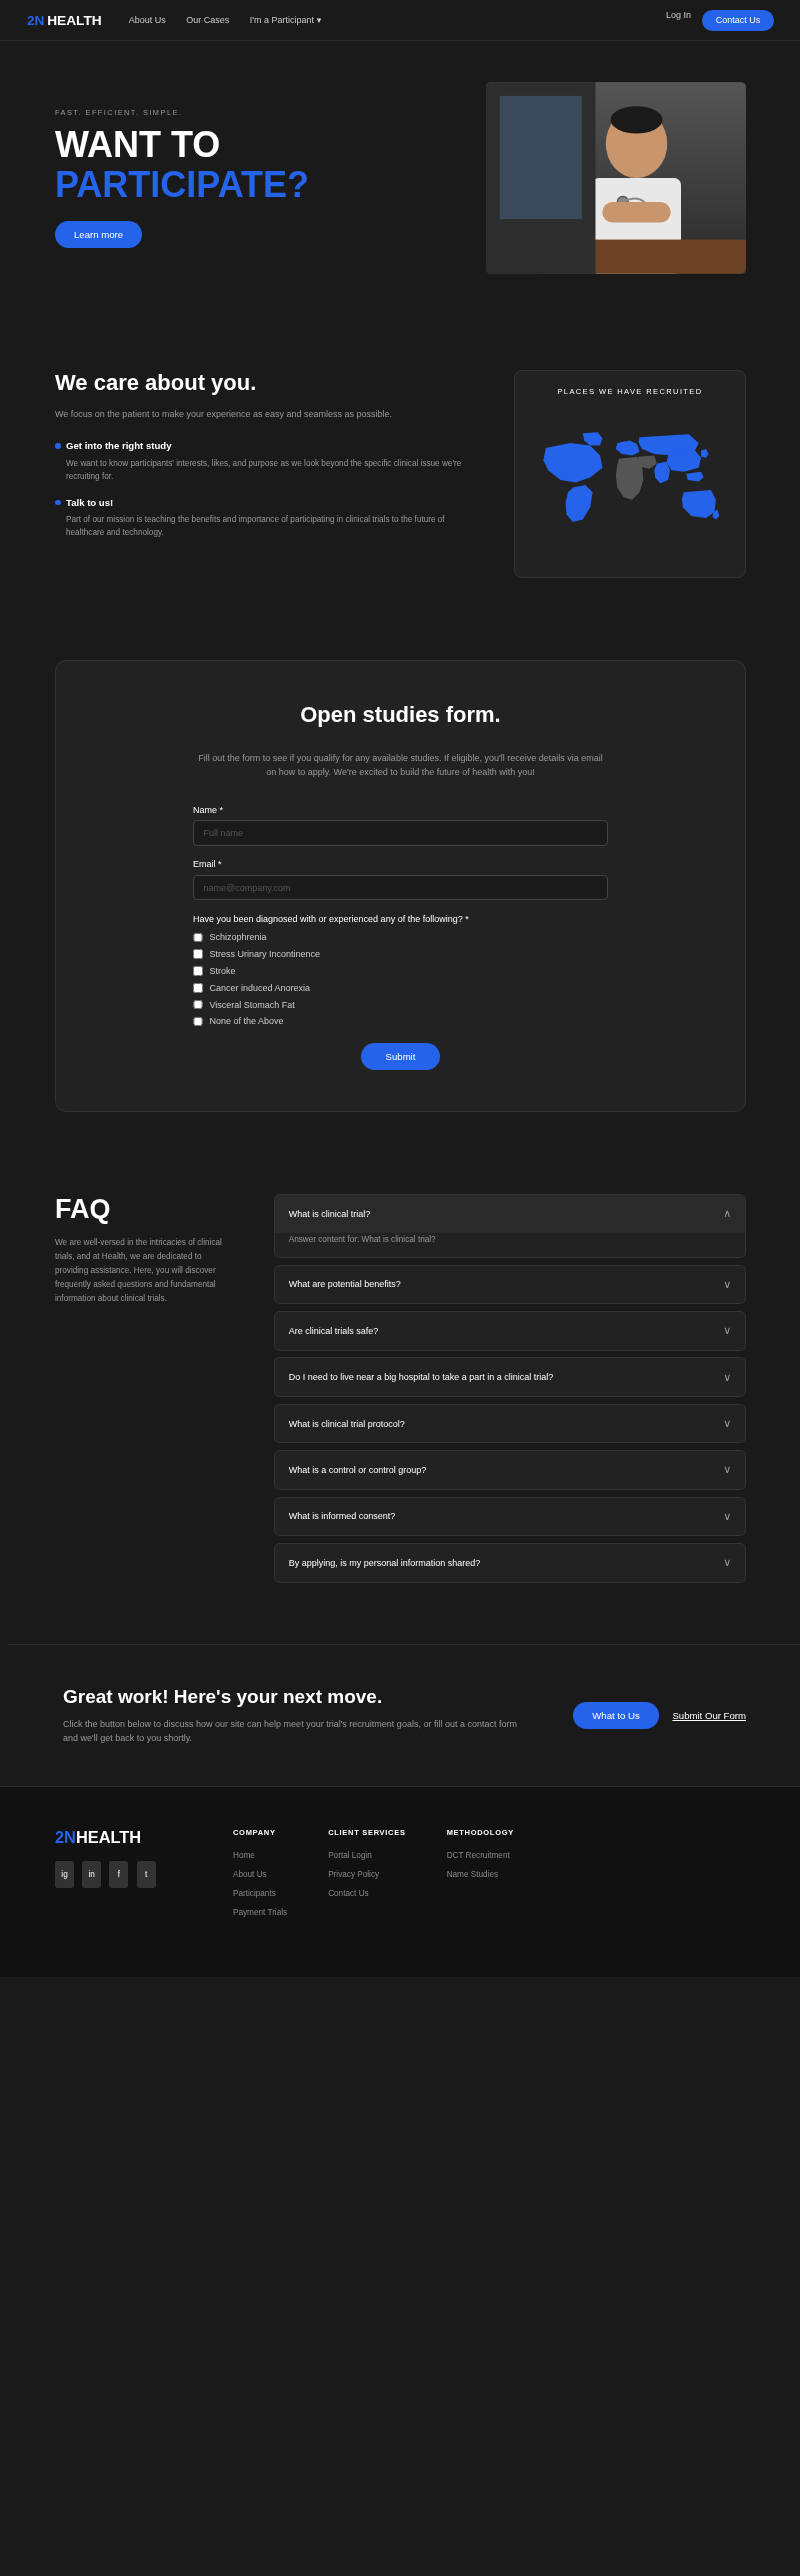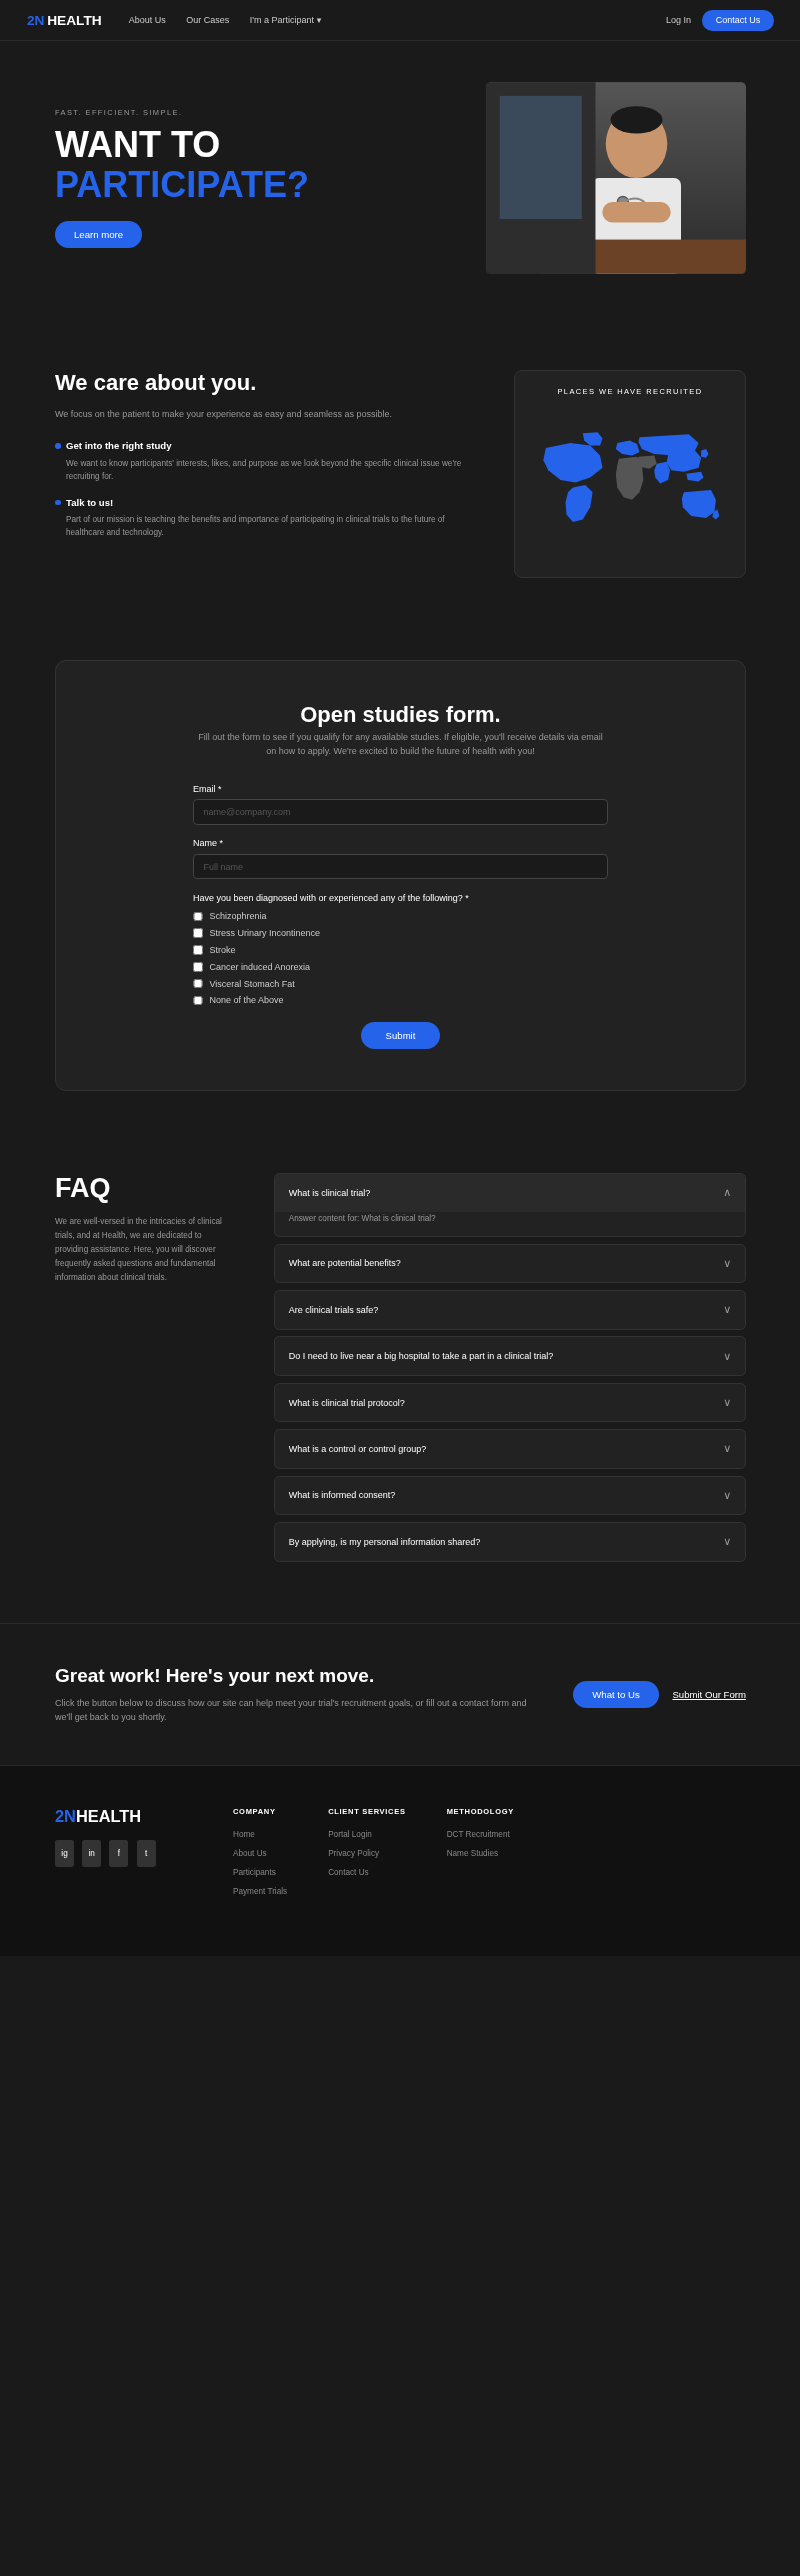--- a/index.html
+++ b/index.html
@@ -39,21 +39,21 @@
       flex: 1;
     }
     .nav-links a {
       color: #ccc;
       text-decoration: none;
       font-size: 9px;
       cursor: pointer;
     }
     .nav-right {
       display: flex;
-      align-items: center;
+      align-items: flex-start;
       gap: 11px;
     }
     .btn-login {
       background: transparent;
       border: none;
       color: #ccc;
       font-size: 9px;
       cursor: pointer;
     }
     .btn-contact {
@@ -203,21 +203,21 @@
       margin: 27px 55px;
       background: #222;
       border-radius: 11px;
       padding: 41px 137px;
       border: 0.7px solid #333;
     }
     .form-title {
       font-size: 22px;
       font-weight: 700;
       text-align: center;
-      margin-bottom: 2px;
+      margin-bottom: 23px;
     }
     .form-desc {
       font-size: 9px;
       color: #999;
       text-align: center;
       line-height: 1.6;
       margin-bottom: 25px;
     }
     .form-group {
       margin-bottom: 13.7px;
@@ -330,20 +330,21 @@
     }
     .faq-item.open .faq-answer { display: block; }
 
     
     .cta-section {
       padding: 41px 55px;
       display: flex;
       align-items: center;
       gap: 41px;
       border-top: 0.7px solid #2a2a2a;
+      margin-left: 8px;
     }
     .cta-left {
       flex: 1;
     }
     .cta-title {
       font-size: 19px;
       font-weight: 700;
       color: #fff;
       margin-bottom: 8.2px;
     }
@@ -559,29 +560,29 @@
   </div>
 </section>
 
 <section class="form-section">
   <h2 class="form-title">Open studies form.</h2>
   <p class="form-desc">Fill out the form to see if you qualify for any available studies. If eligible, you'll receive details via email on how to apply. We're excited to build the future of health with you!</p>
 
   <form>
     <div class="form-group">
       <label class="form-label">
+        <span>Name *</span>
+      </label>
+      <input type="text" class="form-input" placeholder="Full name" style="">
+    </div>
+    <div class="form-group">
+      <label class="form-label">
         <span>Email *</span>
       </label>
       <input type="email" class="form-input" placeholder="name@company.com" style="">
-    </div>
-    <div class="form-group">
-      <label class="form-label">
-        <span>Name *</span>
-      </label>
-      <input type="text" class="form-input" placeholder="Full name" style="">
     </div>
     <div class="form-group">
       <p class="form-question">Have you been diagnosed with or experienced any of the following? *</p>
       <div class="checkbox-group" id="checkbox-options">
       <div class="checkbox-item">
     <input type="checkbox" id="opt0" style="">
     <label for="opt0">Schizophrenia</label>
   </div>
           <div class="checkbox-item">
     <input type="checkbox" id="opt1" style="">

